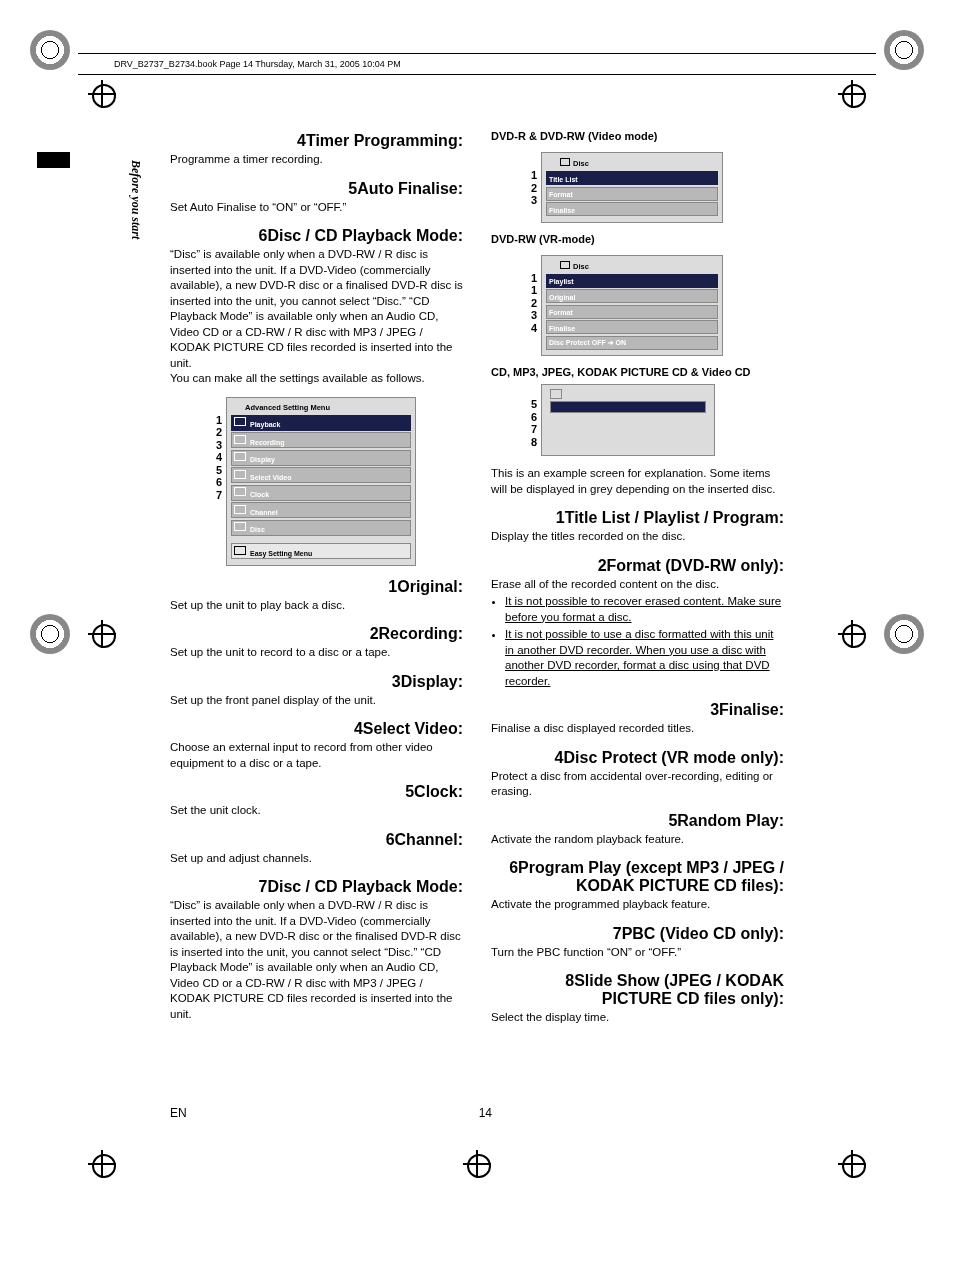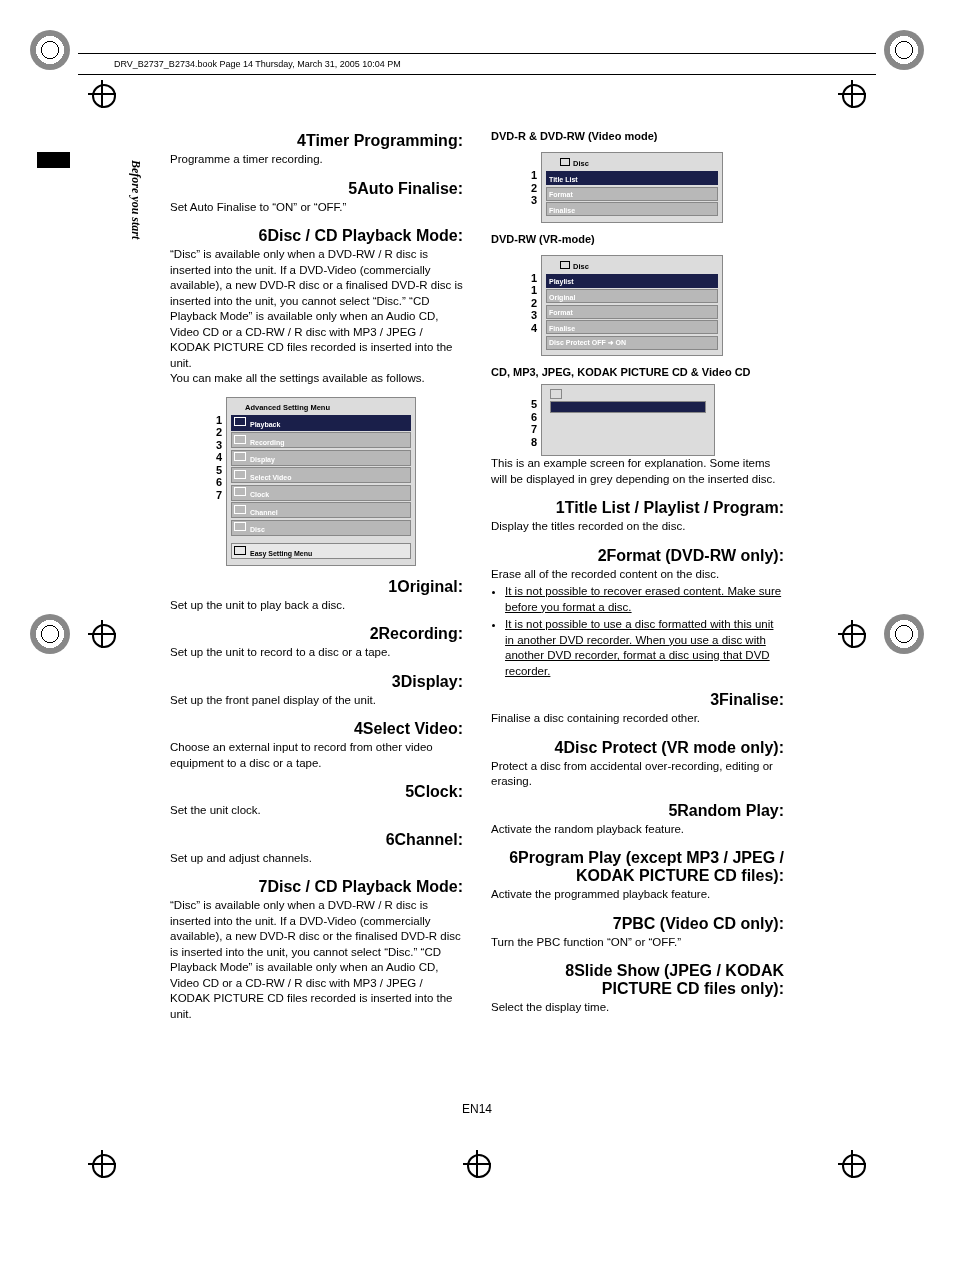--- a/index.html
+++ b/index.html
@@ -109,21 +109,21 @@
   .blank-nums {
     position:absolute; left:-11px; top:13px;
     font-size:11px; font-weight:bold; line-height:12.5px;
   }
   .subhead {
     font-size: 11px; font-weight: bold; margin: 10px 0 4px 0;
   }
   ul.bul { margin:2px 0 0 0; padding-left: 14px; text-decoration: underline; }
   ul.bul li { margin-bottom: 2px; line-height:1.35; }
   .footer {
-    display:flex; justify-content:center;
+    display:flex; justify-content:space-between;
     margin-top: 80px; font-size: 12px;
   }
   .reg-mark {
     position:absolute; width:40px; height:40px;
     border-radius:50%;
     background: radial-gradient(circle, #fff 0 8px, #000 8px 9px, #fff 9px 14px, #888 14px 20px);
   }
   .reg-mark::before, .reg-mark::after {
     content:""; position:absolute; background:#000;
   }
@@ -264,33 +264,33 @@
     <div style="position:absolute;left:8px;top:4px;width:10px;height:8px;border:0.5px solid #888;"></div>
     <div class="bar"></div>
     <div class="blank-nums">
       <div>5</div>
             <div>6</div>
             <div>7</div>
             <div>8</div>
     </div>
   </div>
 
-  <p class="body" style="margin-top:0">This is an example screen for explanation. Some items will be displayed in grey depending on the inserted disc.</p>
+  <p class="body" style="margin-top:10px">This is an example screen for explanation. Some items will be displayed in grey depending on the inserted disc.</p>
 
   <div id="right-items">
           <h3 class="num-head"><span class="num">1</span><span>Title List / Playlist / Program:</span></h3>
           <p class="body">Display the titles recorded on the disc.</p>
           <h3 class="num-head"><span class="num">2</span><span>Format (DVD-RW only):</span></h3>
           <p class="body">Erase all of the recorded content on the disc.</p>
           <ul class="bul">
             <li>It is not possible to recover erased content. Make sure before you format a disc.</li>
             <li>It is not possible to use a disc formatted with this unit in another DVD recorder. When you use a disc with another DVD recorder, format a disc using that DVD recorder.</li>
           </ul>
           <h3 class="num-head"><span class="num">3</span><span>Finalise:</span></h3>
-          <p class="body">Finalise a disc containing recorded other.</p>
+          <p class="body">Finalise a disc displayed recorded titles.</p>
           <h3 class="num-head"><span class="num">4</span><span>Disc Protect (VR mode only):</span></h3>
           <p class="body">Protect a disc from accidental over-recording, editing or erasing.</p>
           <h3 class="num-head"><span class="num">5</span><span>Random Play:</span></h3>
           <p class="body">Activate the random playback feature.</p>
           <h3 class="num-head"><span class="num">6</span><span>Program Play (except MP3 / JPEG / KODAK PICTURE CD files):</span></h3>
           <p class="body">Activate the programmed playback feature.</p>
           <h3 class="num-head"><span class="num">7</span><span>PBC (Video CD only):</span></h3>
           <p class="body">Turn the PBC function “ON” or “OFF.”</p>
           <h3 class="num-head"><span class="num">8</span><span>Slide Show (JPEG / KODAK PICTURE CD files only):</span></h3>
           <p class="body">Select the display time.</p>

